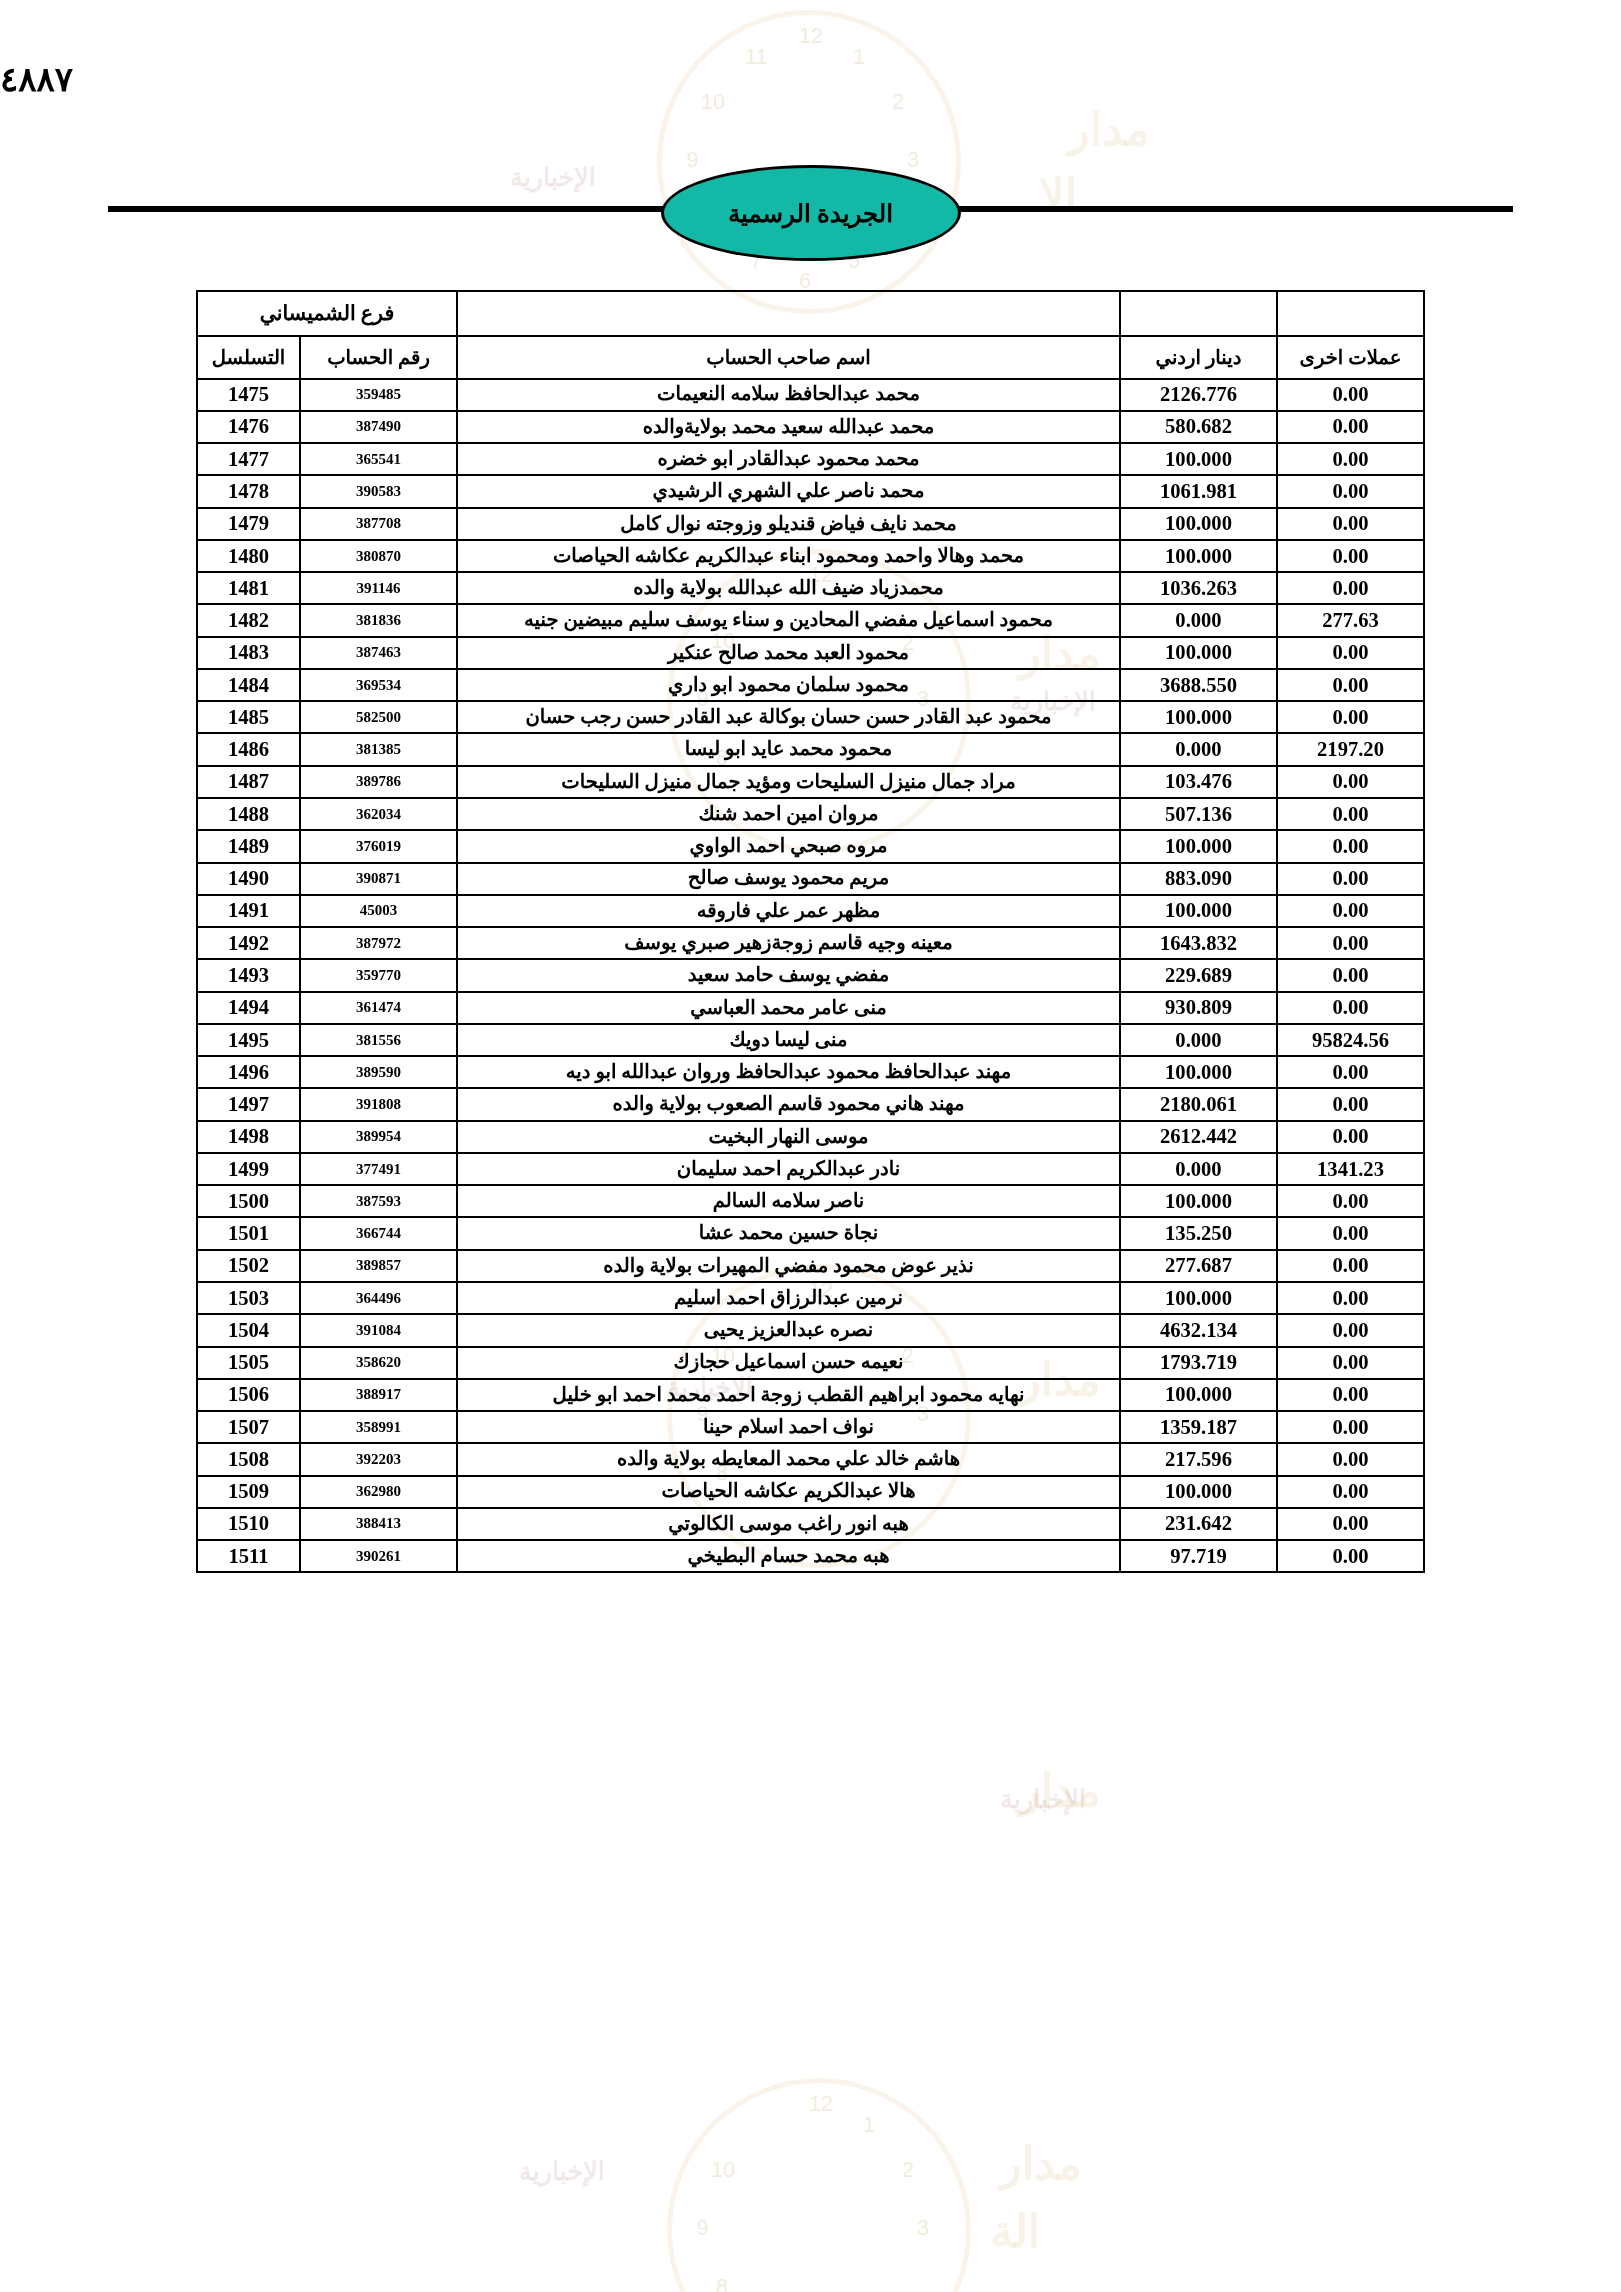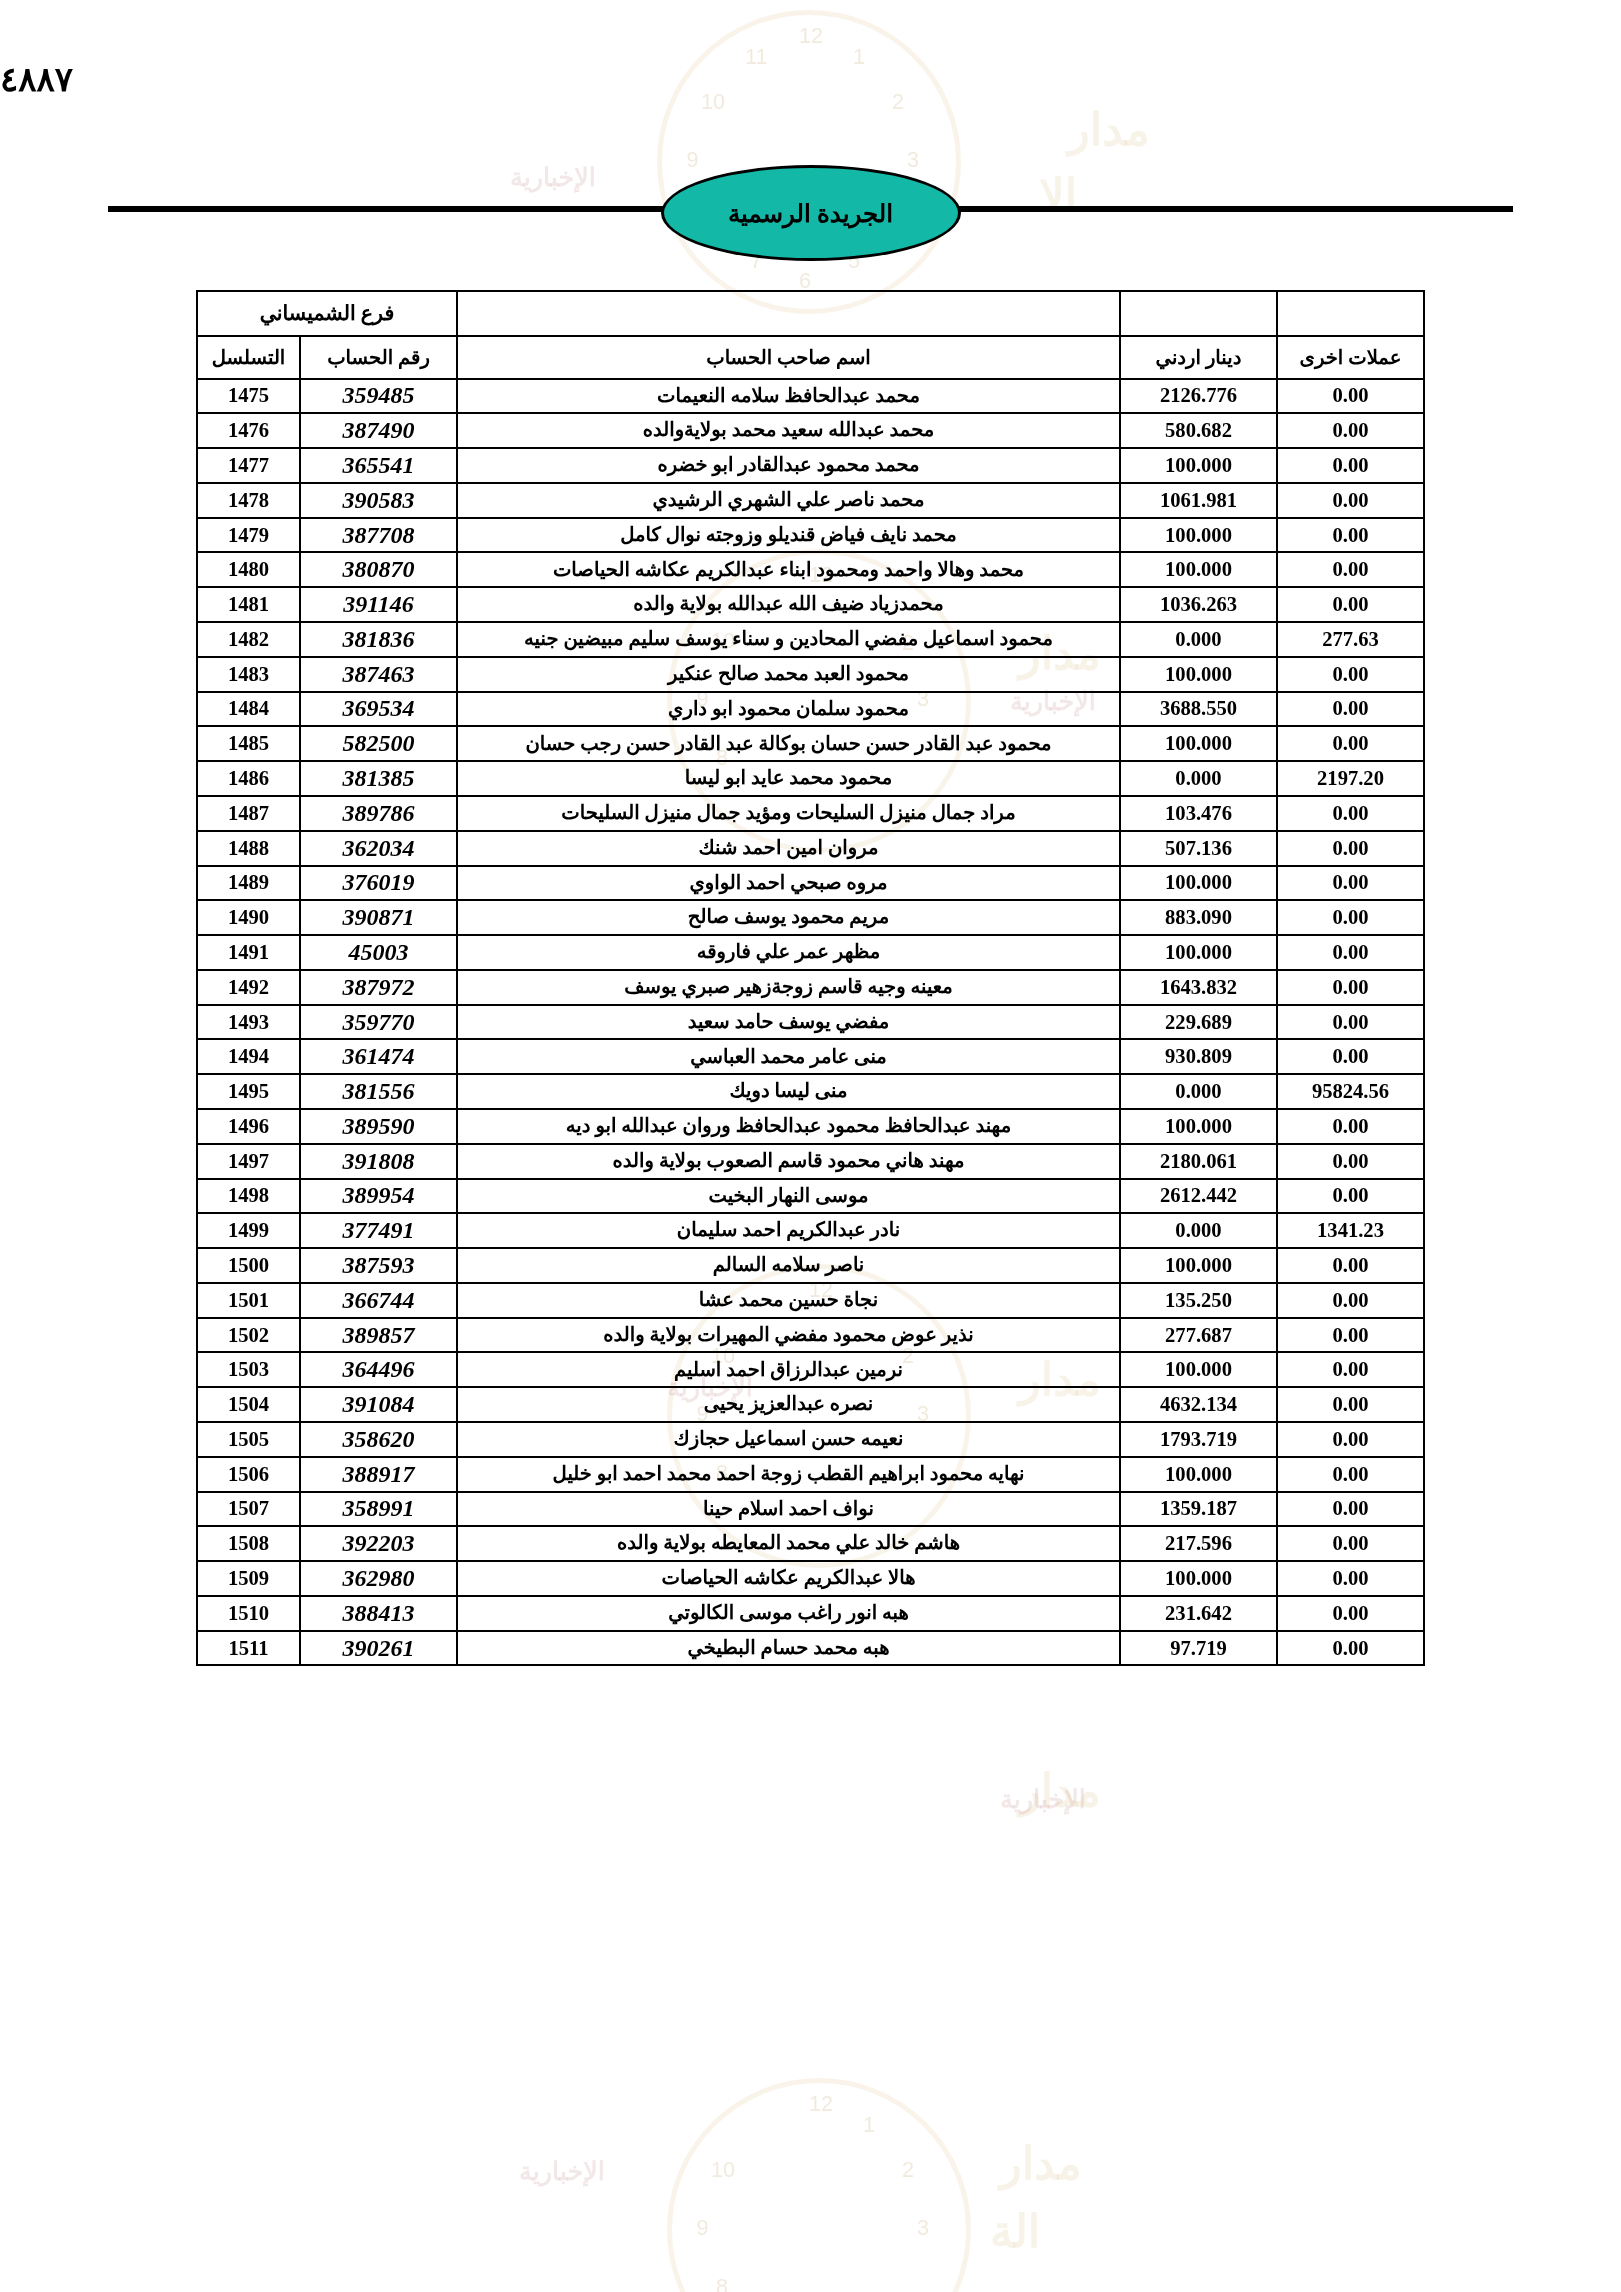--- a/index.html
+++ b/index.html
@@ -144,23 +144,22 @@
     font-size: 20.6px;
     direction: ltr;
   }
   .seq-cell {
     font-weight: bold;
     font-size: 20.6px;
     direction: ltr;
   }
   .acct-cell {
     font-weight: bold;
-    font-size: 24px;
+    font-size: 15px;
     direction: ltr;
-    font-style: italic;
   }
   .name-cell {
     font-weight: bold;
     font-size: 19.6px;
     line-height: 1.25;
     padding: 2.9px 7.8px;
   }
   
   td.name-cell, th.name-head {
     border-right: 4.9px double #000;

